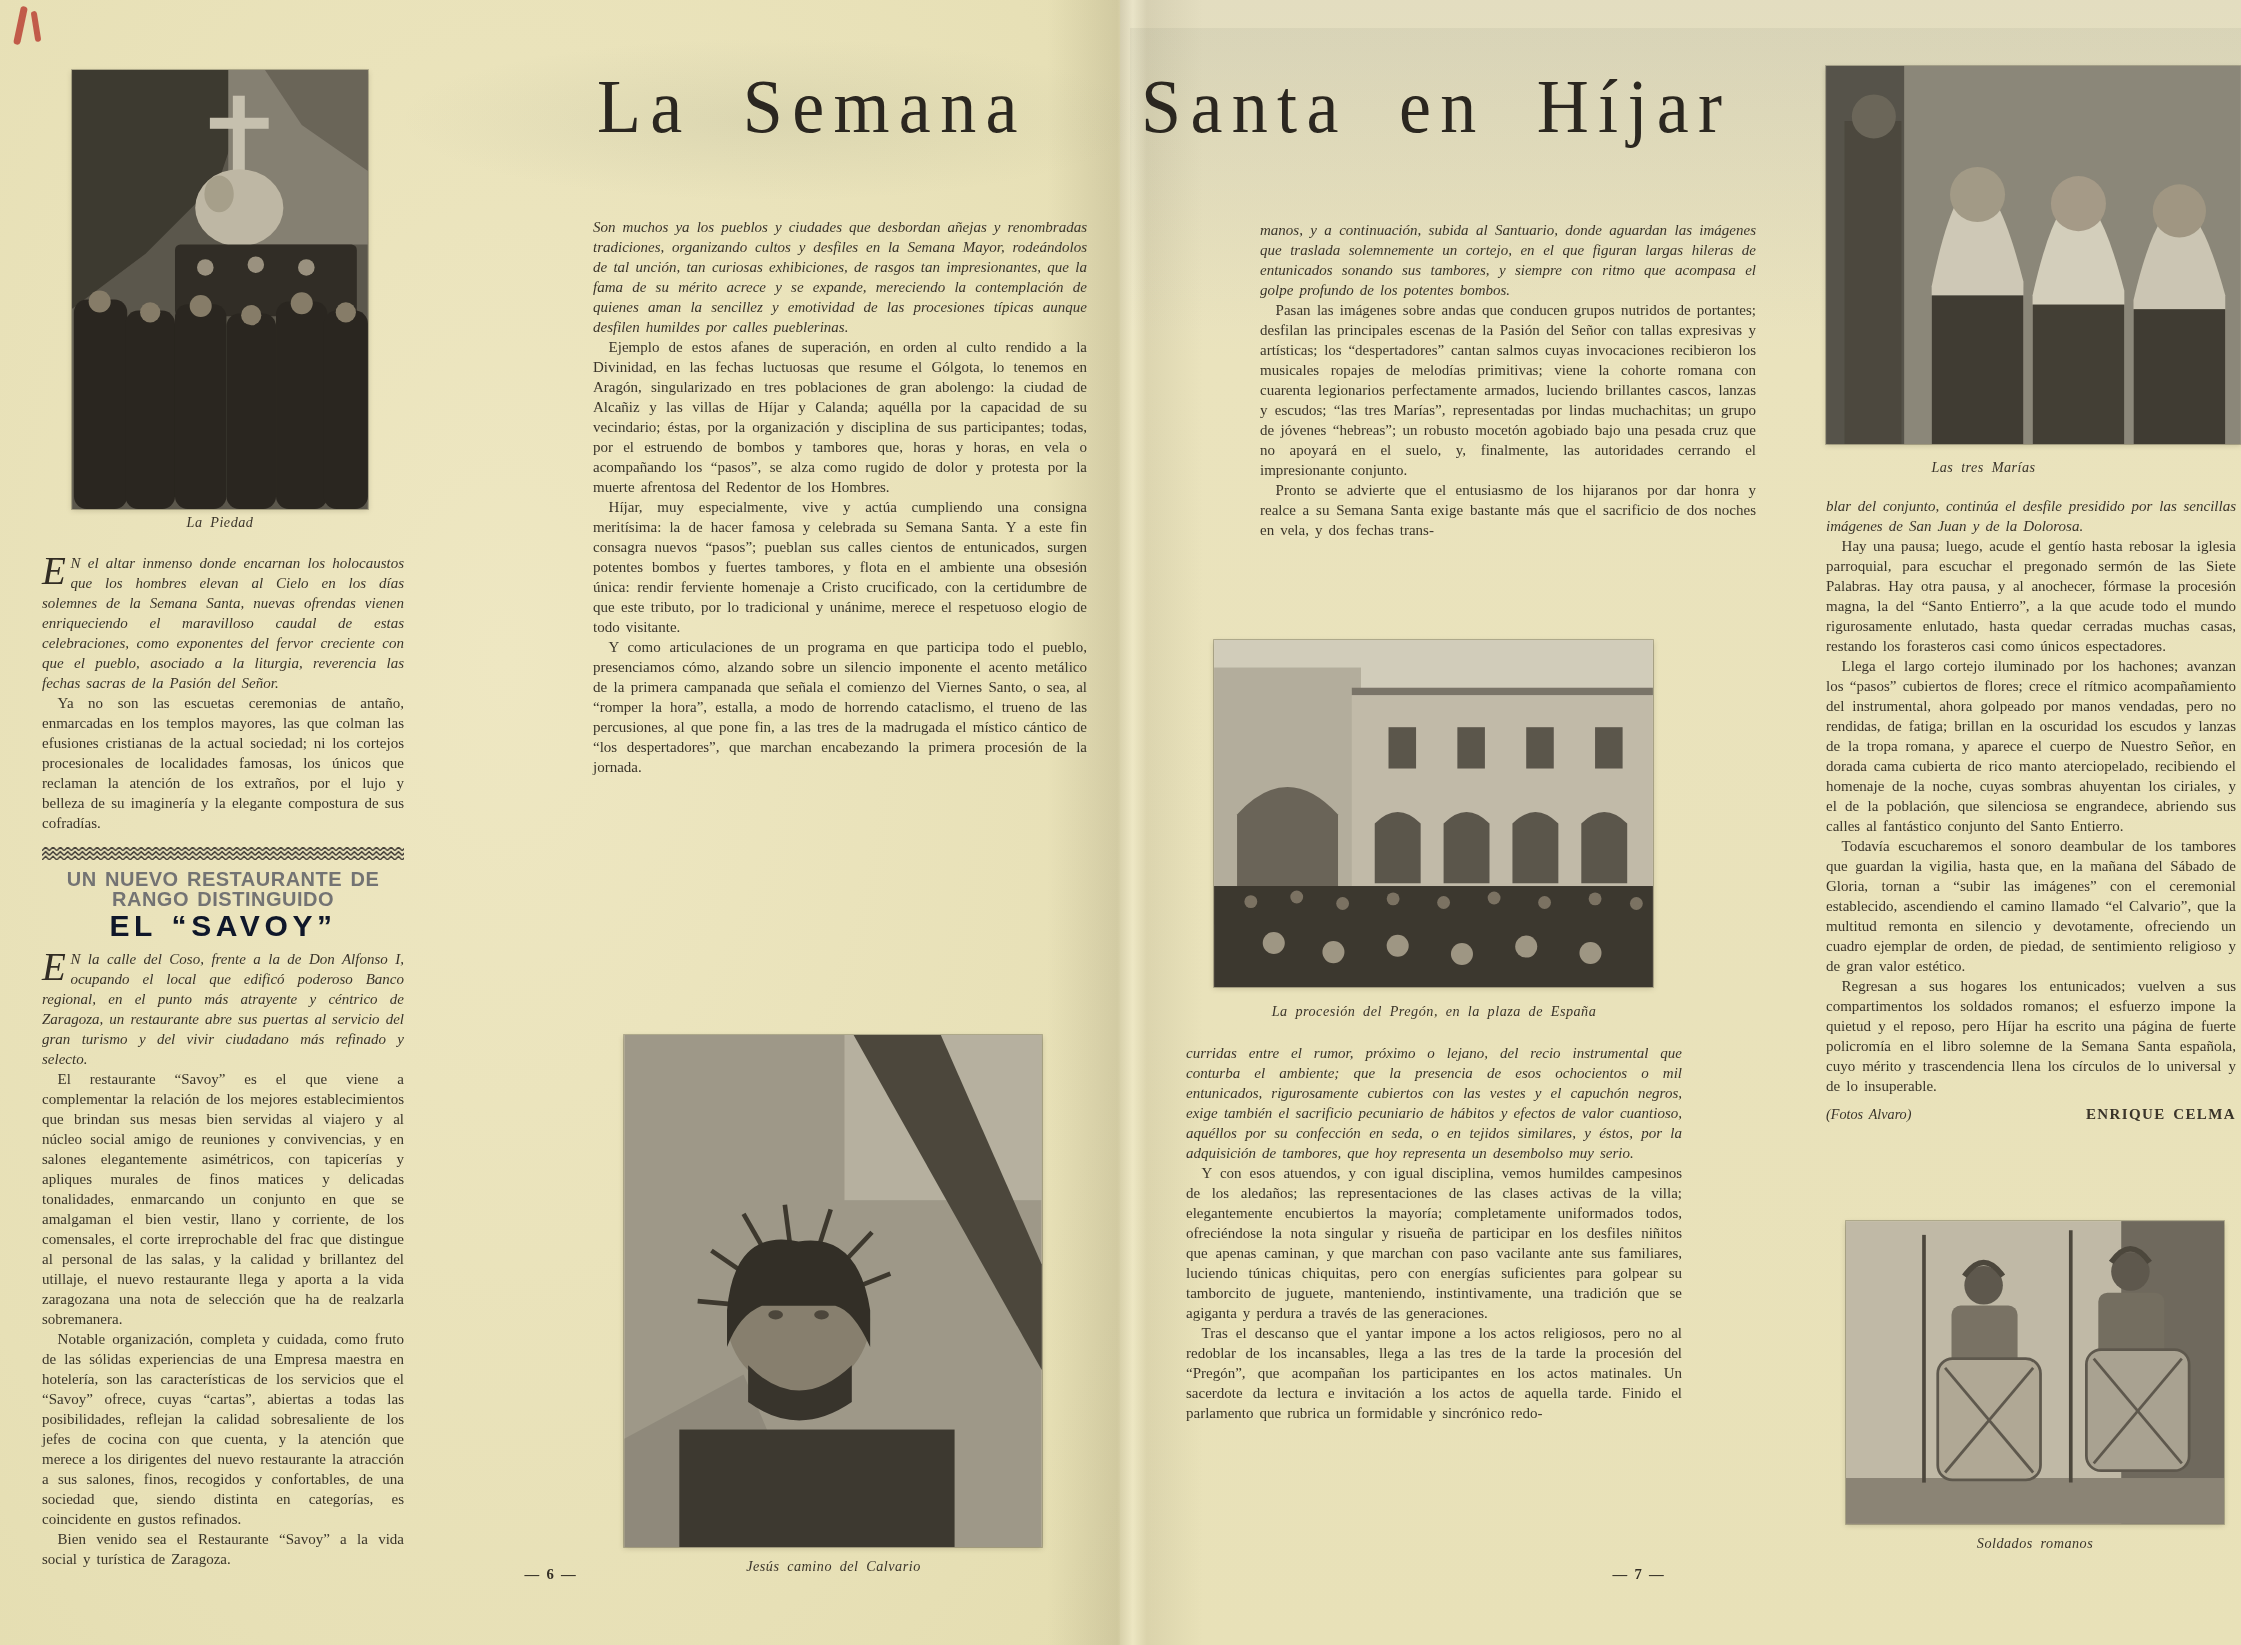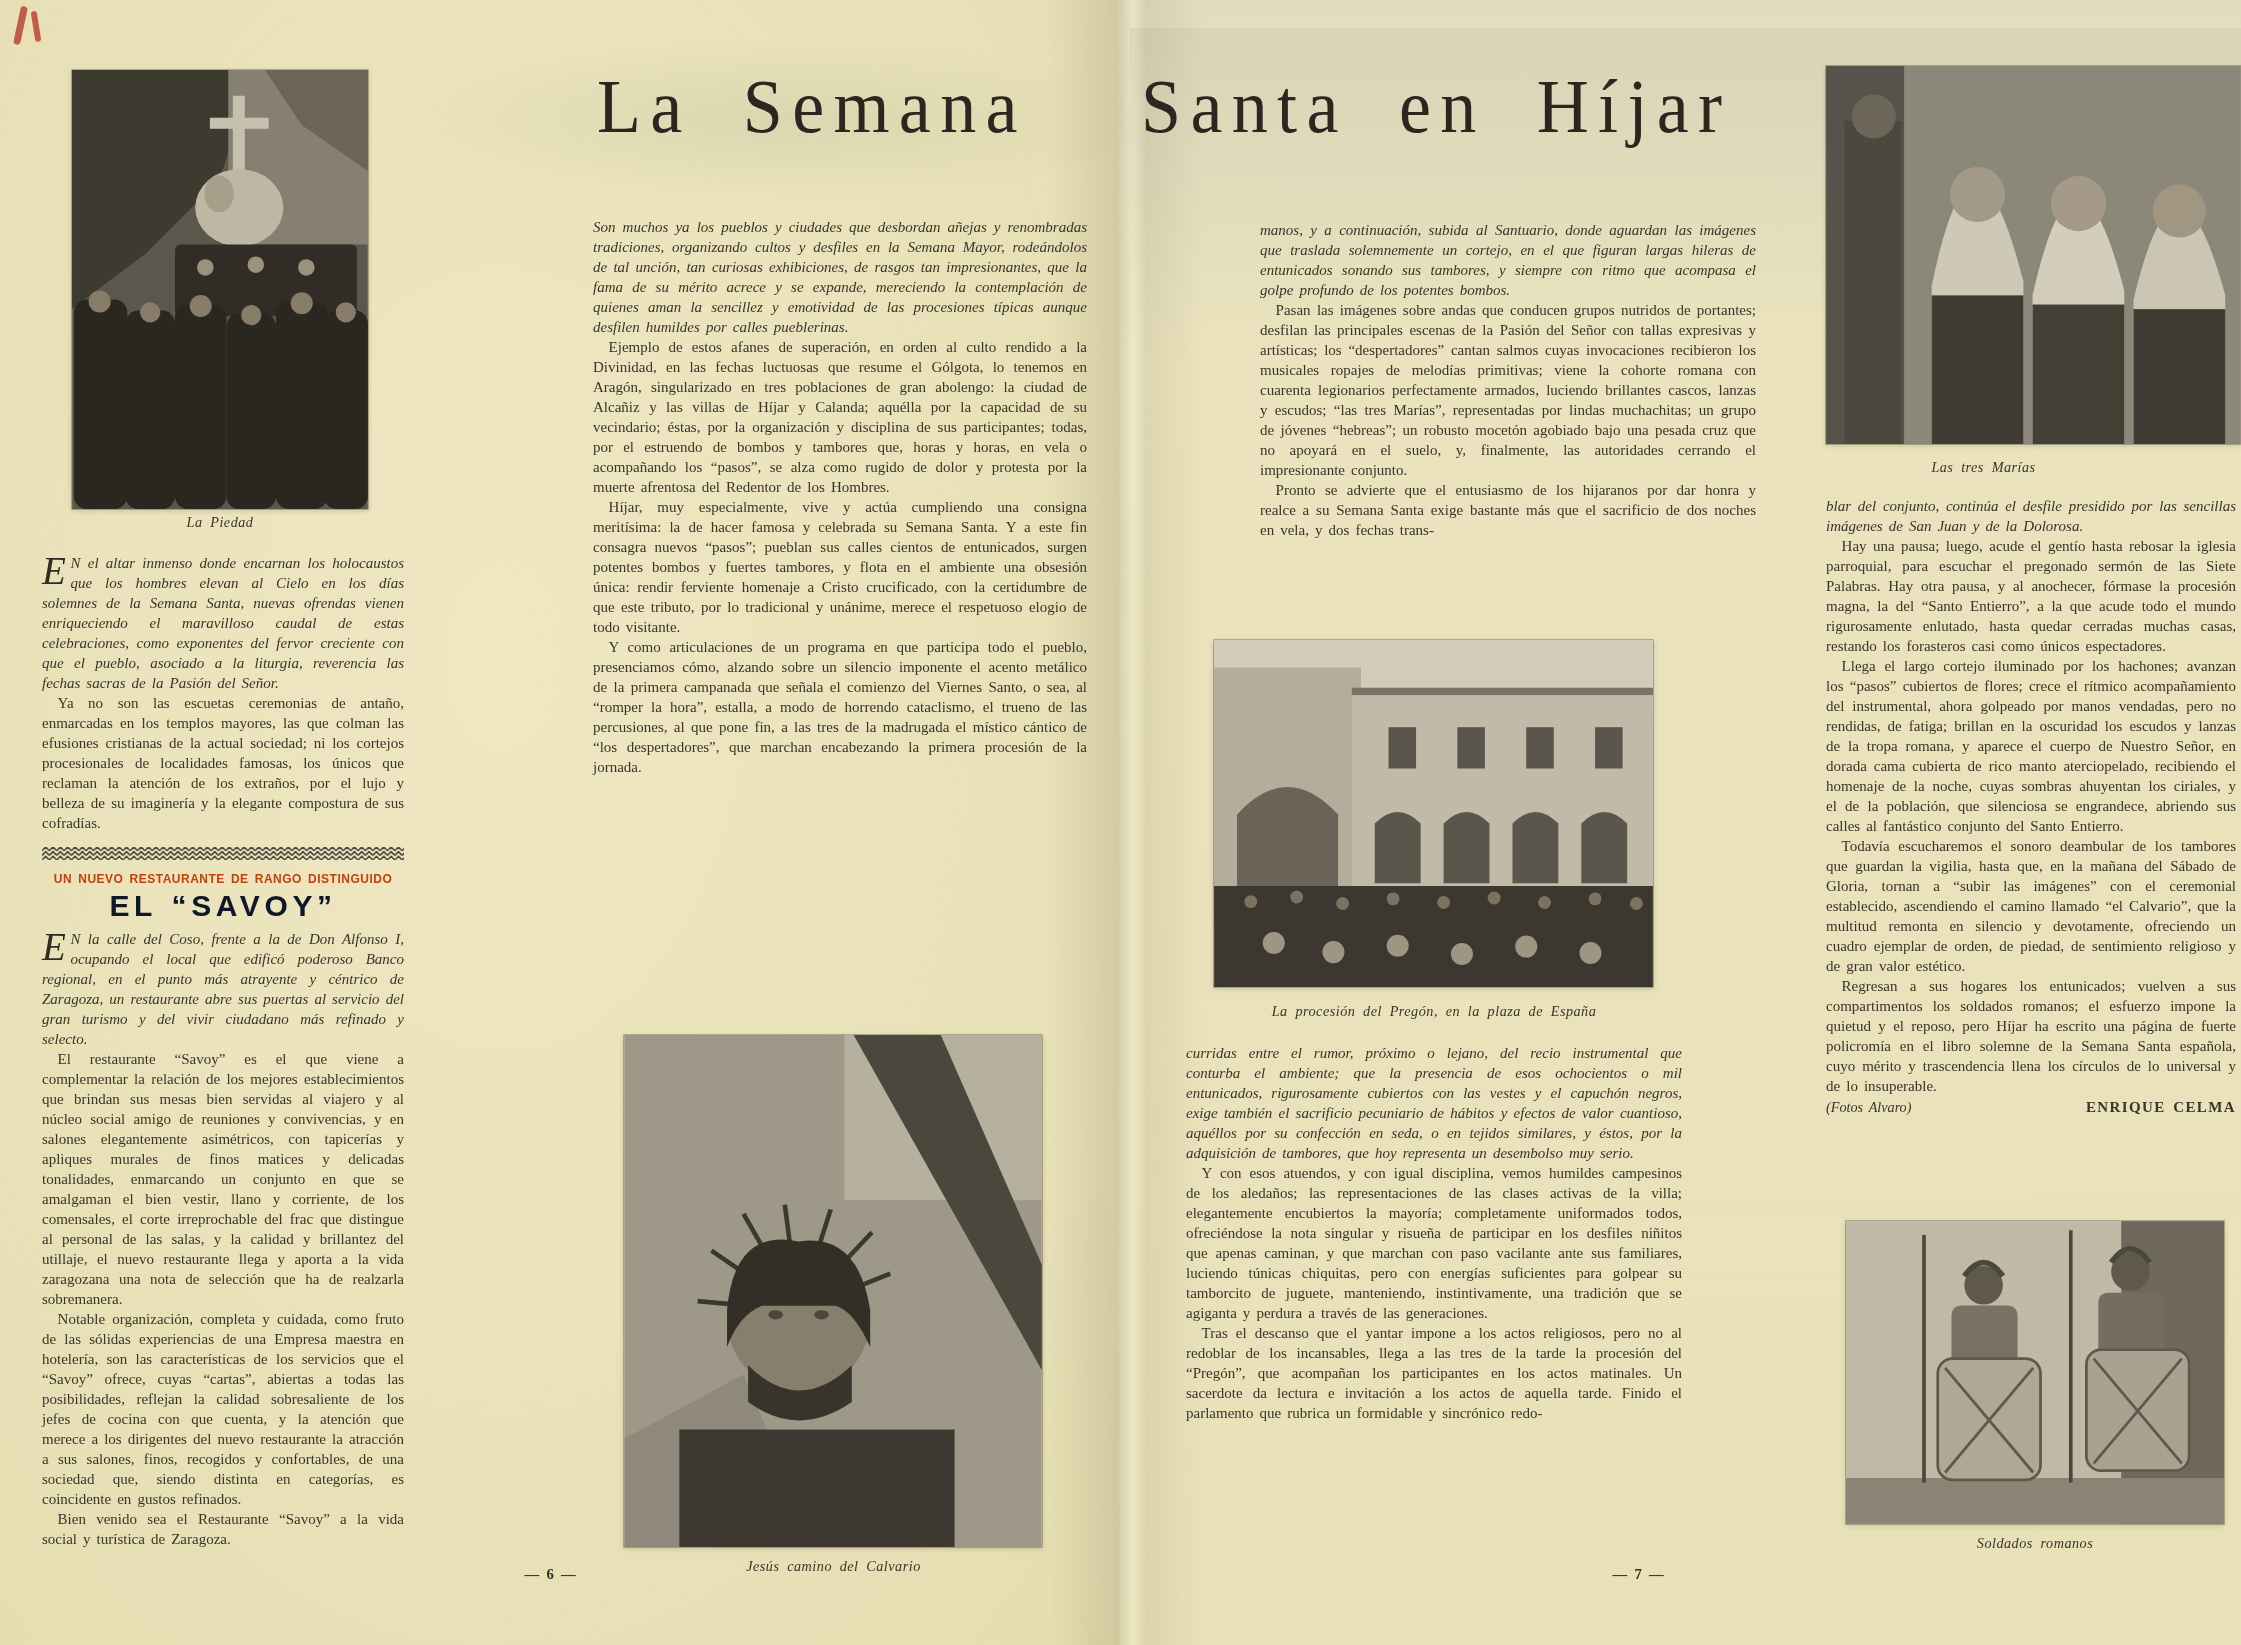--- a/index.html
+++ b/index.html
@@ -37,22 +37,22 @@
   #col1{left:42px;top:553px;width:362px;}
   #col2{left:593px;top:217px;width:494px;}
   #col3a{left:1232px;top:220px;width:496px;margin-left:28px;}
   #col3b{left:1186px;top:1043px;width:496px;}
   #col4{left:1826px;top:496px;width:410px;}
 
   .dropcap{float:left;font-size:39px;line-height:32px;padding:1.8px 4.6px 0 0;color:#322d24;}
 
   .zigzag{display:block;margin:13.8px 0 9.2px;}
   .kicker{font-family:"Liberation Sans","DejaVu Sans",sans-serif;font-weight:bold;
-    font-size:12px;letter-spacing:0.5px;text-align:center;text-indent:0 !important;
-    margin:1.8px 0 7.3px !important;color:#c2410c;}
+    font-size:20px;letter-spacing:0.5px;text-align:center;text-indent:0 !important;
+    margin:1.8px 0 7.3px !important;color:#737373;}
   .savoy-title{font-family:"Liberation Sans","DejaVu Sans",sans-serif;font-weight:bold;
     font-size:30px;letter-spacing:4.6px;text-align:center;text-indent:0 !important;
     margin:0 0 13px !important;color:#0f172a;}
 
   .photo{position:absolute;overflow:hidden;box-shadow:0 0 0 0.9px rgba(60,55,45,.35), 0 1.8px 5.5px rgba(80,70,45,.25);}
   .photo svg{display:block;}
 
   .caption{position:absolute;font-style:italic;font-size:14.2px;letter-spacing:0.5px;
     word-spacing:3.7px;text-align:center;color:#3a342a;}
   #caption-piedad{left:72px;top:514px;width:296px;}
@@ -65,21 +65,21 @@
   #photo-jesus{left:624px;top:1035px;width:418px;height:512px;}
   #photo-pregon{left:1214px;top:640px;width:439px;height:347px;}
   #photo-marias{left:1826px;top:66px;width:415px;height:378px;}
   #photo-soldados{left:1846px;top:1221px;width:378px;height:303px;}
 
   .pagenum{position:absolute;font-size:14.7px;font-weight:bold;text-align:center;
     color:#332e25;letter-spacing:1.8px;}
   #pagenum-6{left:473px;top:1566px;width:156px;}
   #pagenum-7{left:1561px;top:1566px;width:156px;}
 
-  .byline{display:flex;justify-content:space-between;align-items:flex-start;margin-top:1px;}
+  .byline{display:flex;justify-content:space-between;align-items:flex-start;margin-top:8px;}
   .credit{font-style:italic;font-size:14.2px;}
   .author{font-weight:bold;font-size:15px;letter-spacing:1.4px;}
 </style>
 </head>
 <body>
 
 <div class="layer" id="paper-left"></div>
 <div class="layer" id="paper-right"></div>
 <div class="layer" id="gutter"></div>
 <div class="layer" id="tint-title"></div>

